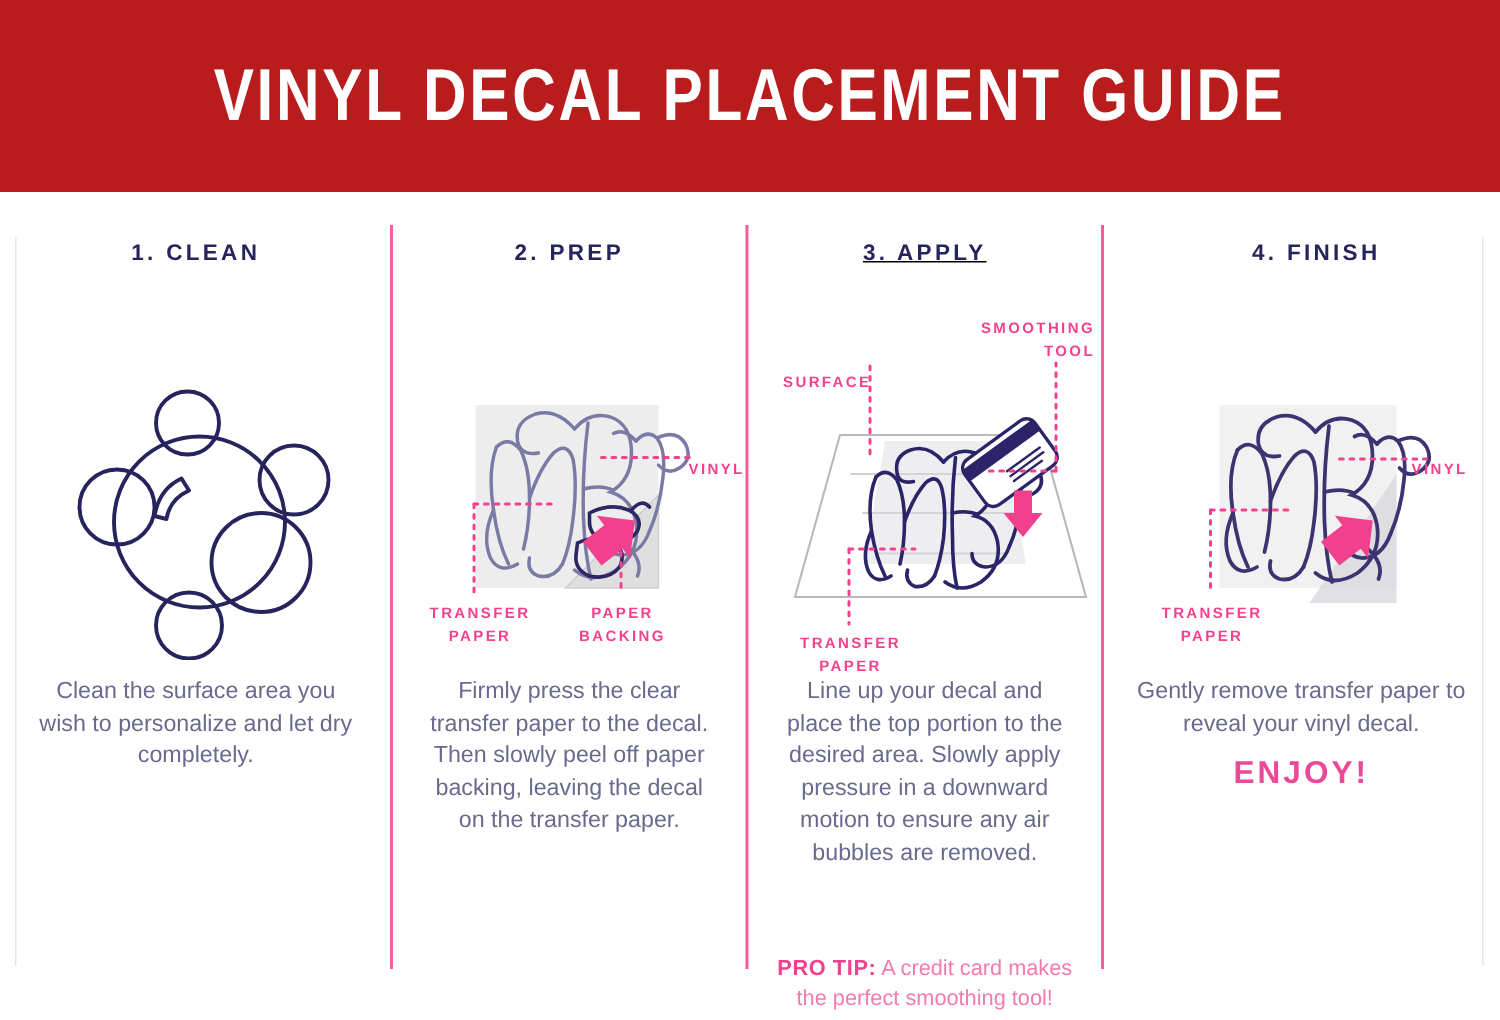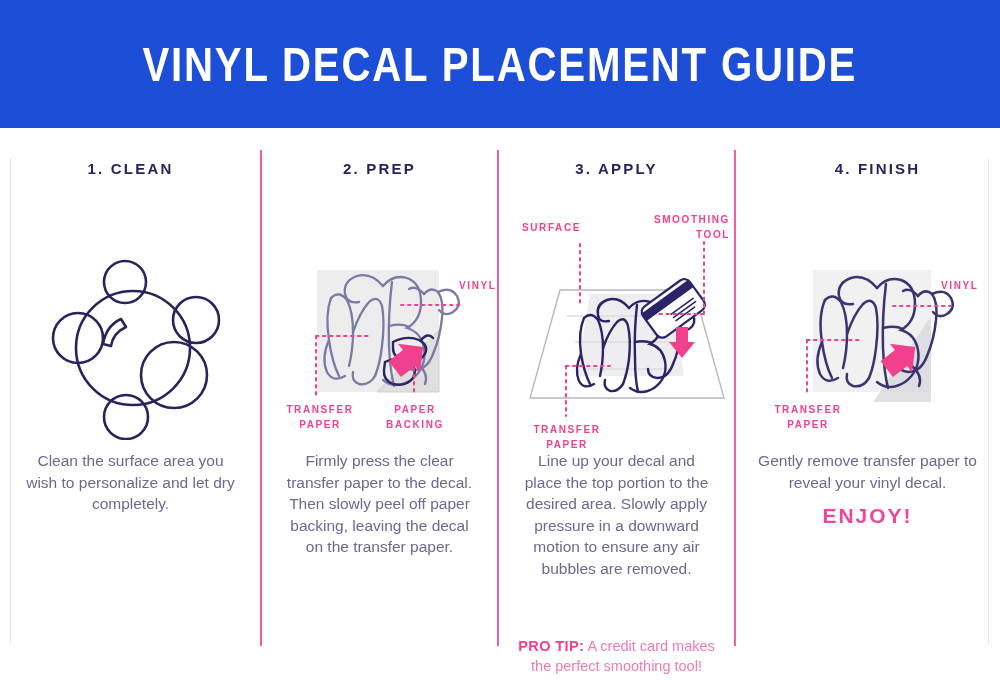--- a/index.html
+++ b/index.html
@@ -19,21 +19,21 @@
     background: #ffffff;
   }
 
   
   .header-banner {
     position: absolute;
     left: 0;
     top: 0;
     width: 1000px;
     height: 128px;
-    background: #1d4ed8;
+    background: #b91c1c;
     display: flex;
     align-items: center;
     justify-content: center;
   }
   .header-title {
     color: #ffffff;
     font-family: "Liberation Sans Narrow", "Liberation Sans", sans-serif;
     font-size: 49px;
     font-weight: bold;
     letter-spacing: 2.2px;
@@ -71,21 +71,21 @@
     width: 1000px;
     height: 500px;
     display: flex;
   }
   .col {
     position: relative;
     height: 100%;
   }
   .col-1 { width: 261px; }
   .col-2 { width: 237px; }
-  .col-3 { width: 237px; }
+  .col-3 { width: 237px; text-decoration: underline; }
   .col-4 { width: 265px; padding-left: 20px; }
 
   .col-head {
     text-align: center;
     color: #27235c;
     font-size: 15px;
     font-weight: bold;
     letter-spacing: 2.2px;
     padding-top: 10px;
     height: 40px;
@@ -102,21 +102,21 @@
   
   .callout {
     position: absolute;
     color: #f4418f;
     font-size: 10px;
     font-weight: bold;
     letter-spacing: 1.6px;
     line-height: 15px;
     white-space: pre-line;
   }
-  .callout.ta-l { text-align: left; }
+  .callout.ta-l { text-align: left; margin-top: 28px; }
   .callout.ta-r { text-align: right; }
   .callout.ta-c { text-align: center; }
 
   
   .body-copy {
     position: absolute;
     left: 0;
     right: 0;
     text-align: center;
     color: #6a6a8e;

